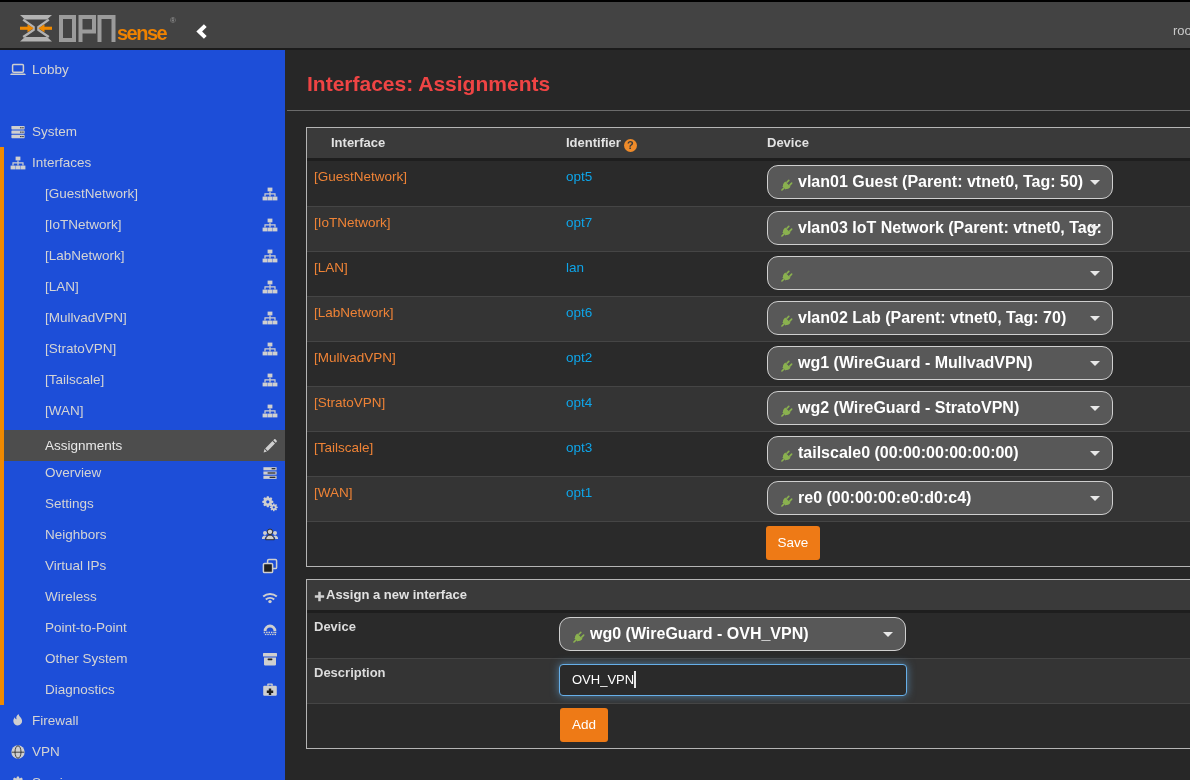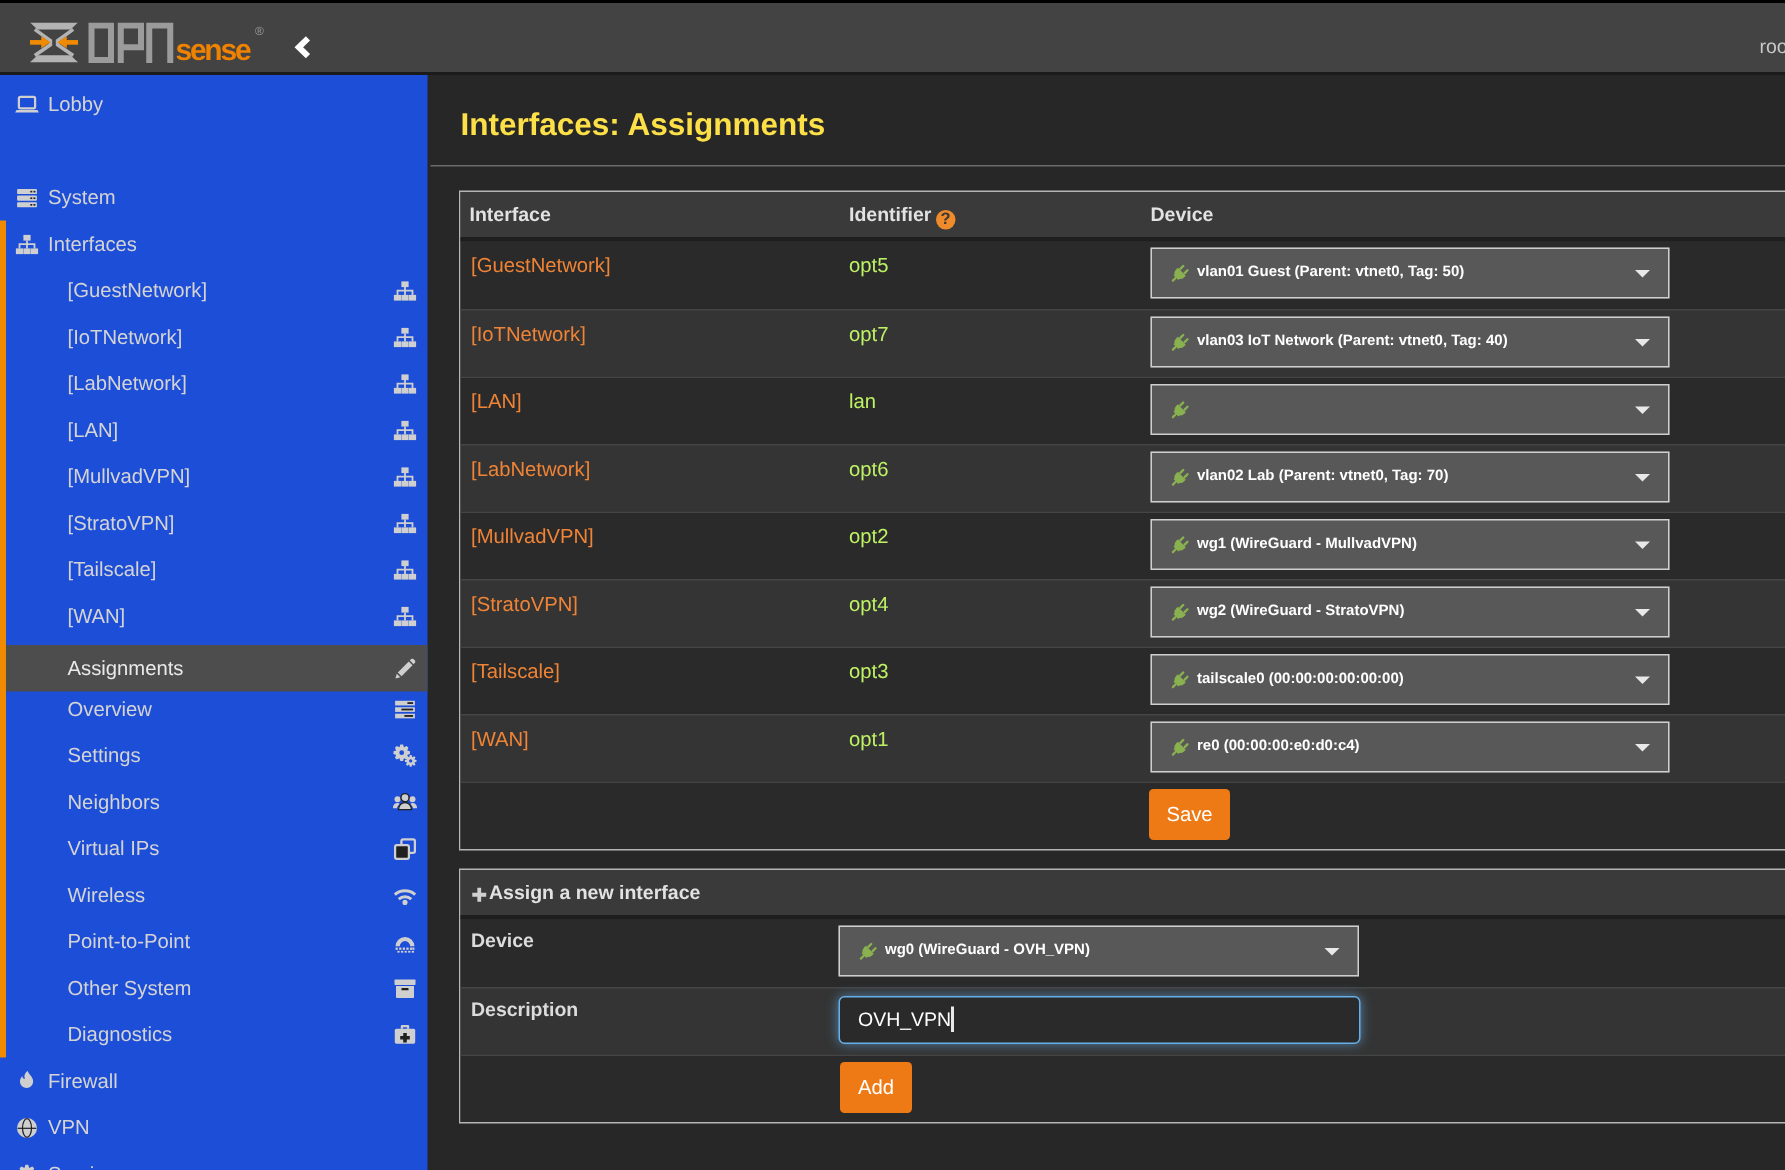--- a/index.html
+++ b/index.html
@@ -11,35 +11,35 @@
 #whoami { position:absolute; left:1173px; top:21px; color:#c9c9c9; font-size:13px; }
 #sidebar { position:absolute; left:0; top:50px; width:285px; height:730px; background:#1d4ed8; }
 .mi { position:absolute; left:0; width:285px; height:31px; line-height:31px;
   color:#d4d4d4; font-size:13.5px; }
 .mi .lbl { position:absolute; left:32px; top:0; }
 .mi.child .lbl { left:45px; }
 .mi .ic { position:absolute; left:10px; top:8px; } .mi svg { display:block; } .thead svg { display:block; }
 .mi .ric { position:absolute; left:262px; top:8px; }
 .mi.sel { background:#4d4d4d; color:#e9e9e9; }
 #obar { position:absolute; left:0; top:97px; width:4px; height:558px; background:#f08a00; z-index:3; }
-#title { position:absolute; left:307px; top:72px; color:#fde047; font-size:21px; font-weight:bold; }
+#title { position:absolute; left:307px; top:72px; color:#ef4444; font-size:21px; font-weight:bold; }
 #hr1 { position:absolute; left:287px; top:110px; width:903px; height:1px; background:#6b6b6b; }
 .tbl { position:absolute; left:306px; width:1400px; border:1px solid #b5b5b5; }
 .thead { position:relative; height:33px; background:#3a3a3a; color:#e2e2e2;
   font-size:13px; font-weight:bold; line-height:30px; border-bottom:3px solid #1e1e1e; }
 .trow.first { border-top:none; }
 .trow { position:relative; height:45px; border-top:1px solid #454545; font-size:13.5px; }
 .trow.d { background:#2a2a2a; }
 .trow.l { background:#343434; }
 .c1 { position:absolute; left:7px; top:6px; line-height:19px; color:#ef8336; }
-.c2 { position:absolute; left:259px; top:6px; line-height:19px; color:#bef264; }
+.c2 { position:absolute; left:259px; top:6px; line-height:19px; color:#0ea5e9; }
 .flbl { color:#dcdcdc !important; font-weight:bold; font-size:13px; top:4px; }
-.h1c { position:absolute; left:6px; } .h2c { position:absolute; left:259px; } .h3c { position:absolute; left:460px; }
+.h1c { position:absolute; left:24px; } .h2c { position:absolute; left:259px; } .h3c { position:absolute; left:460px; }
 .dd { position:absolute; top:4px; width:346px; height:34px; background:#585858;
-  border:1px solid #cfcfcf; border-radius:0; color:#fff; font-size:10px;
+  border:1px solid #cfcfcf; border-radius:11px; color:#fff; font-size:16px;
   font-weight:bold; line-height:31px; }
 .dd .pg { position:absolute; left:10px; top:7px; }
 .dd .tx { position:absolute; left:30px; top:0; }
 .dd .caret { position:absolute; right:12px; top:14px; width:0; height:0;
   border-left:5.5px solid transparent; border-right:5.5px solid transparent; border-top:5.5px solid #e8e8e8; }
 .btn { position:absolute; background:#ee7a16; border-radius:3px; color:#fff;
   font-size:13.5px; text-align:center; height:34px; line-height:34px; }
 .qi { display:inline-block; width:13px; height:13px; border-radius:50%; background:#ef8b2a;
   color:#3a3a3a; font-size:11px; line-height:13px; text-align:center; font-weight:bold;
   vertical-align:-2px; margin-left:3px; }

